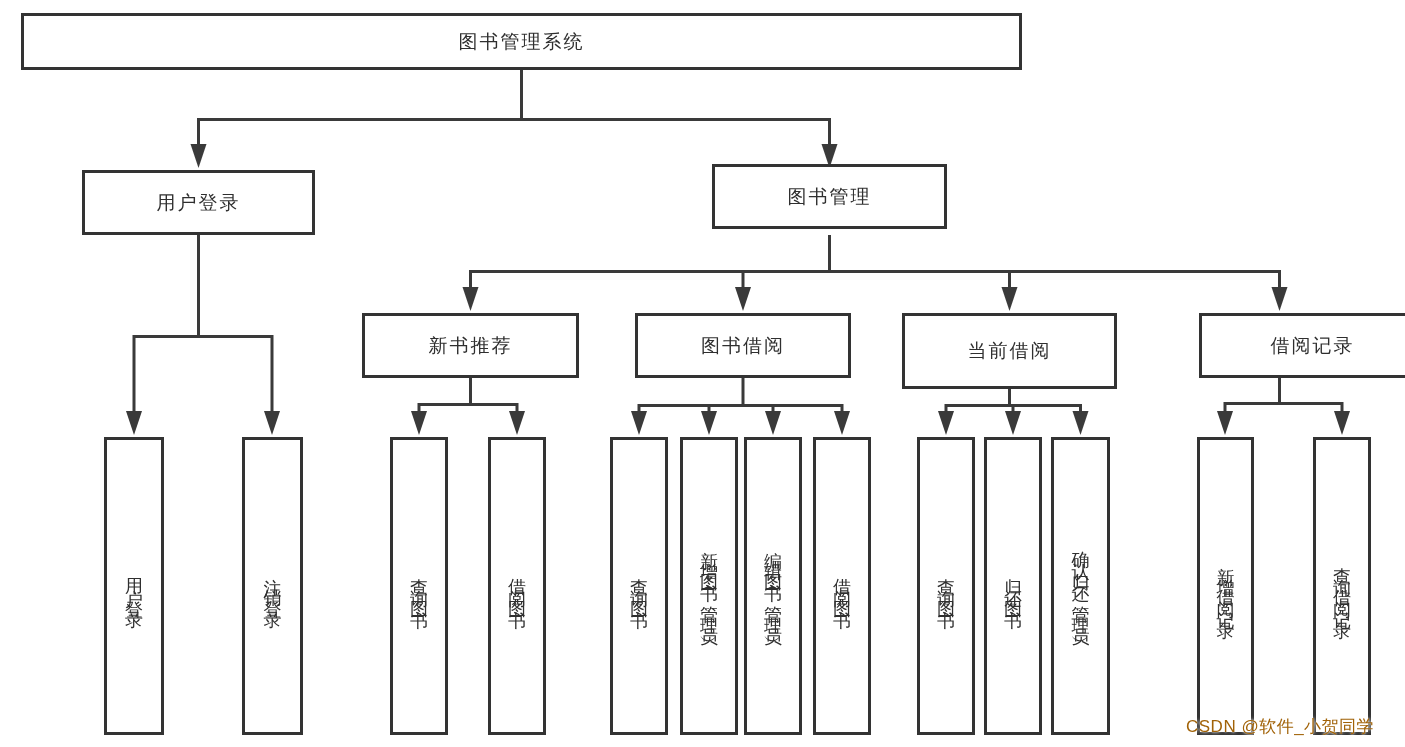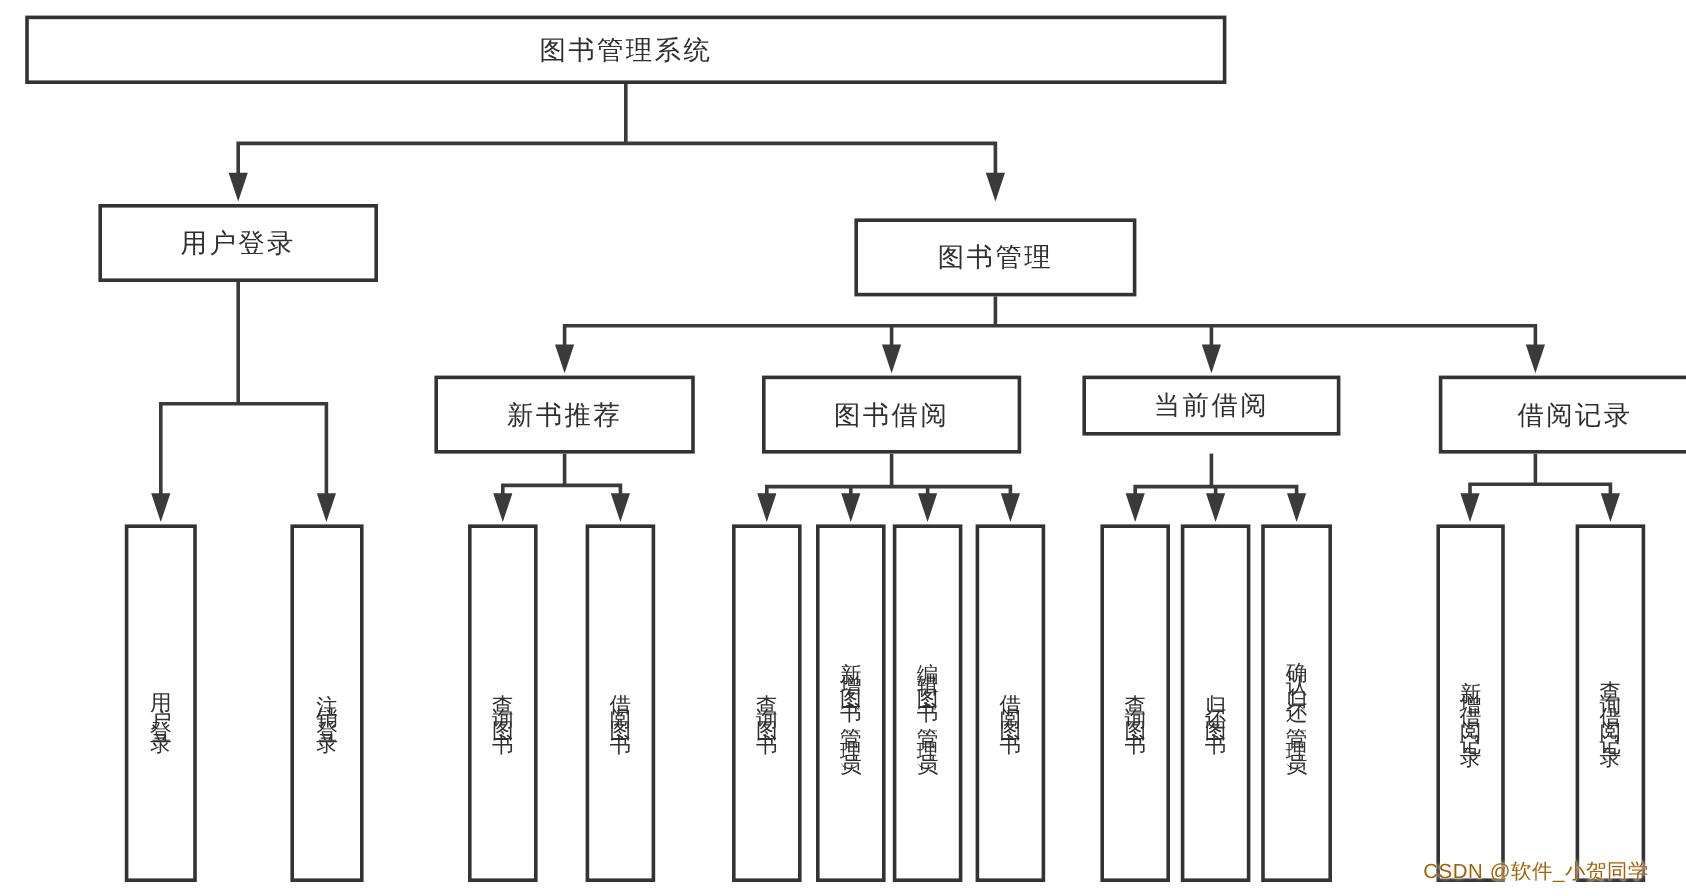--- a/index.html
+++ b/index.html
@@ -16,21 +16,21 @@
   .bx{
     position:absolute;
     box-sizing:border-box;
     border:3px solid #333333;
     background:#ffffff;
     display:flex;align-items:center;justify-content:center;
     z-index:2;
   }
   .bx span{
     color:#2f2f2f;
-    font-size:22px;
+    font-size:19px;
     letter-spacing:2px;
     white-space:nowrap;
   }
   .leaf span{
     writing-mode:vertical-rl;
     text-orientation:mixed;
     font-size:18px;
     letter-spacing:11px;
     line-height:1;
     white-space:nowrap;
@@ -99,31 +99,31 @@
     <path class="ar" d="M1334 411 L1350 411 L1342 435 Z"></path>
   </svg>
 
   <div class="bx" style="left:21px;top:13px;width:1001px;height:57px;">
     <span>图书管理系统</span>
   </div>
 
   <div class="bx" style="left:82px;top:170px;width:233px;height:65px;">
     <span>用户登录</span>
   </div>
-  <div class="bx" style="left:712px;top:182px;width:235px;height:65px;">
+  <div class="bx" style="left:712px;top:164px;width:235px;height:65px;">
     <span>图书管理</span>
   </div>
 
   <div class="bx" style="left:362px;top:313px;width:217px;height:65px;text-align:right;">
     <span>新书推荐</span>
   </div>
   <div class="bx" style="left:635px;top:313px;width:216px;height:65px;justify-content:center;">
     <span>图书借阅</span>
   </div>
-  <div class="bx" style="left:902px;top:313px;width:215px;height:50px;">
+  <div class="bx" style="left:902px;top:313px;width:215px;height:76px;">
     <span>当前借阅</span>
   </div>
   <div class="bx" style="left:1172px;top:313px;width:227px;height:65px;margin-left:27px;">
     <span>借阅记录</span>
   </div>
 
   <div class="bx leaf" style="left:104px;top:437px;width:60px;height:298px;">
     <span>用户登录</span>
   </div>
   <div class="bx leaf" style="left:242px;top:437px;width:61px;height:298px;">

